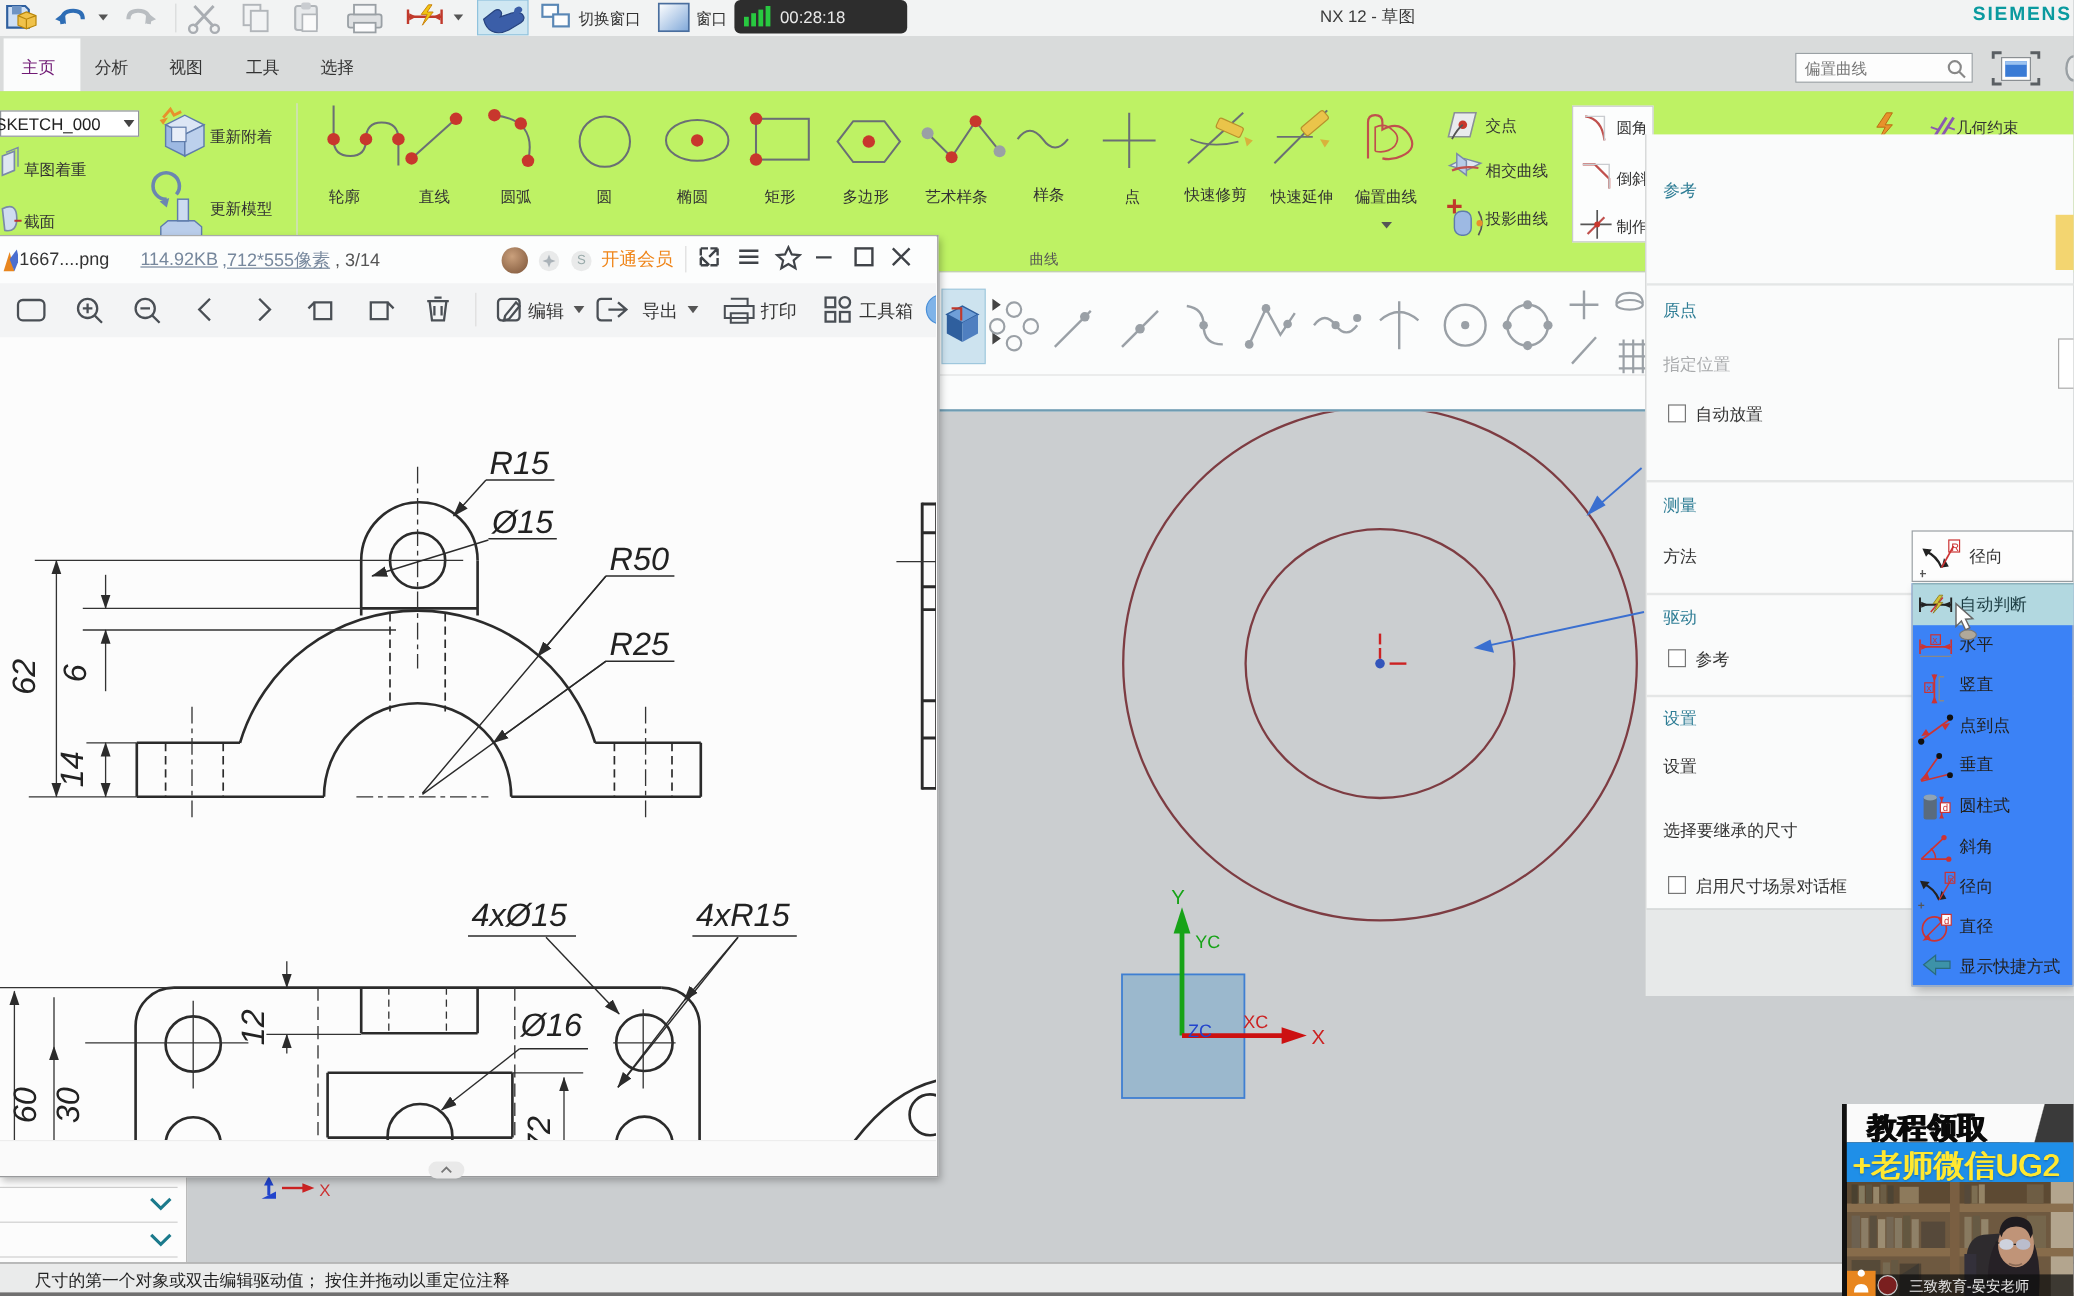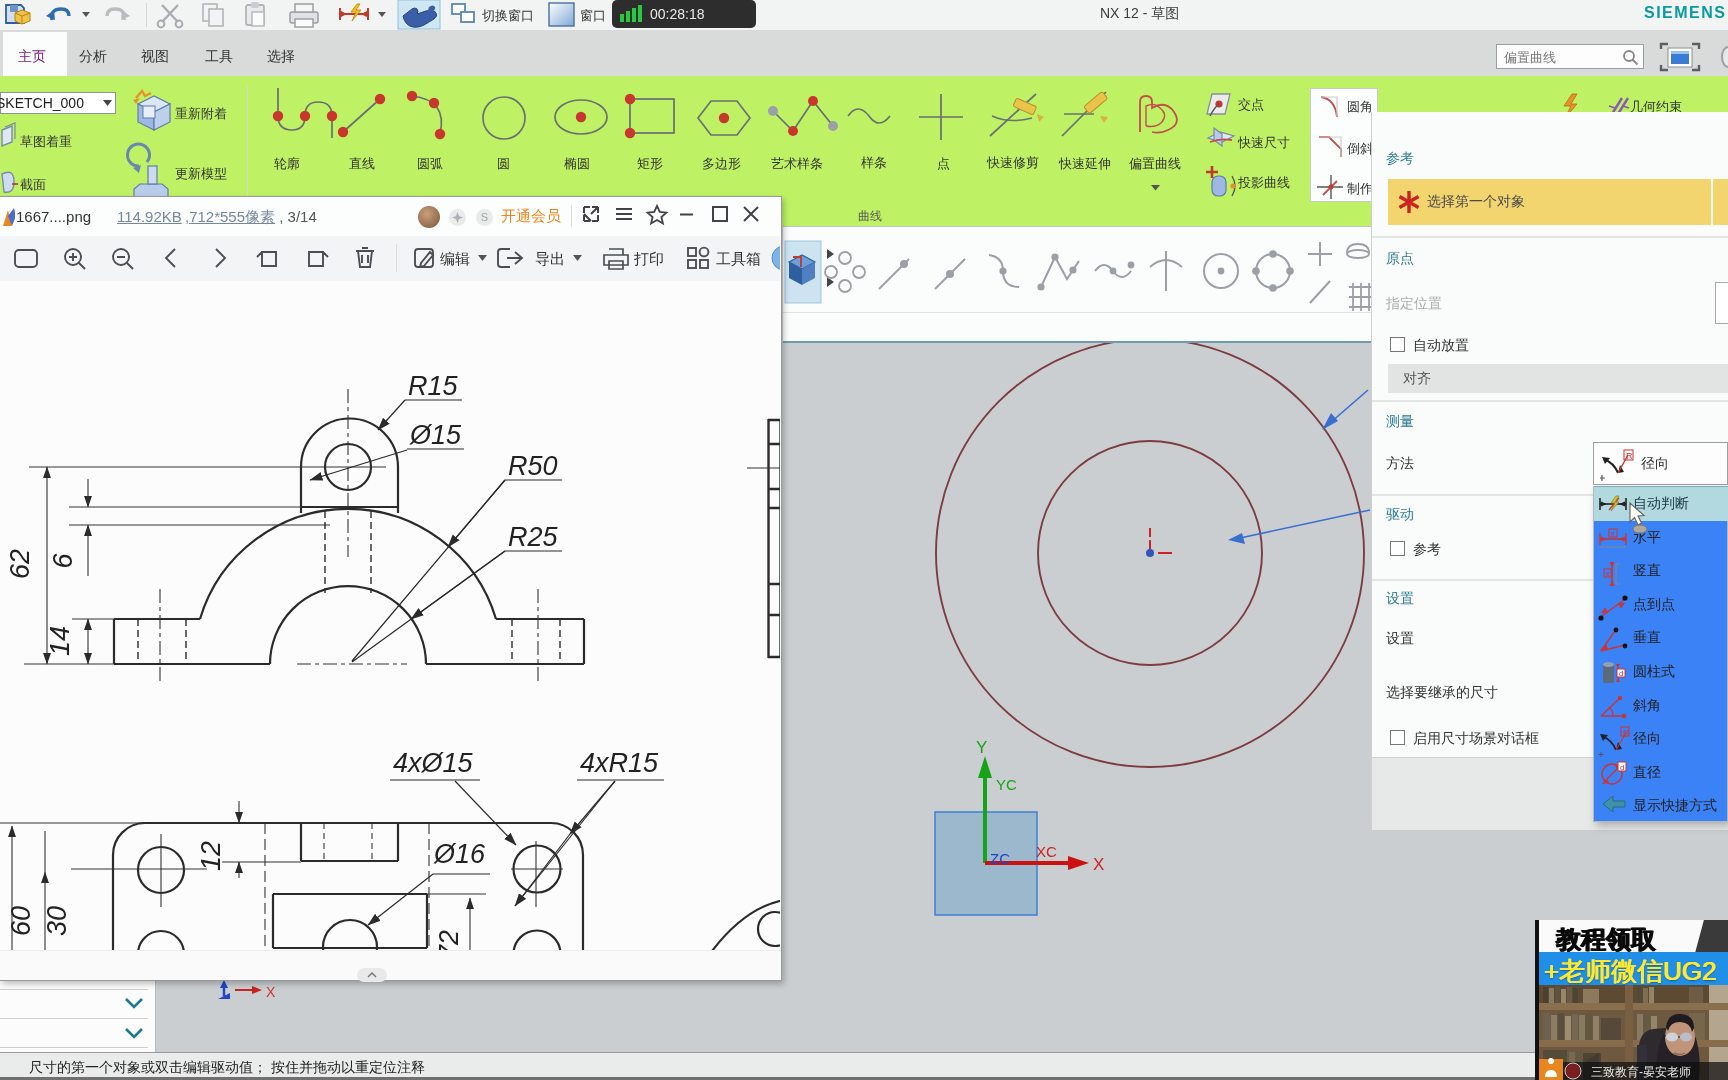--- a/index.html
+++ b/index.html
@@ -227,21 +227,21 @@
   <div class="abs" style="left:771px;top:79px;font-size:13px;color:#333;">艺术样条</div>
   <div class="abs" style="left:861px;top:78px;font-size:13px;color:#333;">样条</div>
   <div class="abs" style="left:937px;top:79px;font-size:13px;color:#333;">点</div>
   <div class="abs" style="left:987px;top:78px;font-size:13px;color:#333;">快速修剪</div>
   <div class="abs" style="left:1059px;top:79px;font-size:13px;color:#333;">快速延伸</div>
   <div class="abs" style="left:1129px;top:79px;font-size:13px;color:#333;">偏置曲线</div>
   <svg class="abs" style="left:1151px;top:109px;" width="10" height="7">
       <path d="M0,0 h9 l-4.5,5.5 z" fill="#555"></path>
     </svg>
   <div class="abs" style="left:1238px;top:20px;font-size:13px;color:#333;">交点</div>
-  <div class="abs" style="left:1238px;top:58px;font-size:13px;color:#333;">快速尺寸</div>
+  <div class="abs" style="left:1238px;top:58px;font-size:13px;color:#333;">相交曲线</div>
   <div class="abs" style="left:1238px;top:98px;font-size:13px;color:#333;">投影曲线</div>
   <div class="abs" style="left:1310px;top:12px;width:68px;height:114px;background:#fcfdfd;border:1px solid #c9cbcb;">
     <svg width="66" height="112">
       <path d="M10,8 q14,2 16,20" fill="none" stroke="#c0504d" stroke-width="1.8"></path>
       <path d="M10,8 h16 v20" fill="none" stroke="#c9ccd0" stroke-width="1.2"></path>
       <path d="M8,48 h10 l12,12 v8" fill="none" stroke="#c0504d" stroke-width="1.8"></path>
       <path d="M8,48 h22 v20" fill="none" stroke="#c9ccd0" stroke-width="1.2"></path>
       <path d="M6,98 h26 M20,86 v24" stroke="#555" stroke-width="1.4"></path>
       <path d="M12,106 l14,-14" stroke="#c0504d" stroke-width="1.8"></path>
       <circle cx="20" cy="98" r="2.4" fill="#c8372d"></circle>
@@ -354,38 +354,27 @@
       <polyline points="2,2 10,10 18,2" fill="none" stroke="#1b7a8c" stroke-width="2.6"></polyline>
     </svg>
 </div>
 
 <div class="abs" style="left:0;top:1052px;width:1728px;height:28px;background:#eaebeb;border-top:1px solid #9a9a9a;border-bottom:3px solid #707070;">
   <div class="abs" style="left:1px;top:6px;font-size:14px;color:#222;padding-left:28px;">尺寸的第一个对象或双击编辑驱动值； 按住并拖动以重定位注释</div>
 </div>
 
 <div class="abs" id="dialog" style="left:1371px;top:112px;width:357px;height:718px;background:#fafbfb;border-left:1px solid #cfd1d1;">
   <div class="abs" style="left:14px;top:38px;font-size:14px;color:#2e7d95;">参考</div>
-  <div class="abs" style="left:16px;top:67px;width:323px;height:46px;background:#f3d570;">
-    <svg style="position:absolute;left:8px;top:10px;" width="26" height="26">
-        <g stroke="#cc2222" stroke-width="3.4">
-          <path d="M13,2 V24 M3.5,7.5 L22.5,18.5 M22.5,7.5 L3.5,18.5"></path>
-        </g>
-      </svg>
-    <span style="position:absolute;left:39px;top:14px;font-size:14px;color:#4a4a4a;">选择第一个对象</span>
-  </div>
   <div class="abs" style="left:341px;top:67px;width:16px;height:46px;background:#f3d570;"></div>
   <div class="abs" style="left:0;top:124px;width:357px;height:2px;background:#e4e6e6;"></div>
   <div class="abs" style="left:14px;top:138px;font-size:14px;color:#2e7d95;">原点</div>
   <div class="abs" style="left:14px;top:183px;font-size:14px;color:#a8aaac;">指定位置</div>
   <div class="abs" style="left:343px;top:170px;width:14px;height:42px;background:#fff;border:1px solid #aaa;"></div>
   <div class="abs" style="left:18px;top:225px;width:15px;height:15px;background:#fff;border:1px solid #777;"></div>
   <div class="abs" style="left:41px;top:225px;font-size:14px;color:#333;">自动放置</div>
-  <div class="abs" style="left:16px;top:252px;width:341px;height:29px;background:#e2e3e3;">
-    <span style="position:absolute;left:15px;top:6px;font-size:14px;color:#555;">对齐</span>
-  </div>
   <div class="abs" style="left:0;top:288px;width:357px;height:2px;background:#e4e6e6;"></div>
   <div class="abs" style="left:14px;top:301px;font-size:14px;color:#2e7d95;">测量</div>
   <div class="abs" style="left:14px;top:343px;font-size:14px;color:#333;">方法</div>
   <div class="abs" style="left:0;top:382px;width:357px;height:2px;background:#e4e6e6;"></div>
   <div class="abs" style="left:14px;top:394px;font-size:14px;color:#2e7d95;">驱动</div>
   <div class="abs" style="left:18px;top:429px;width:15px;height:15px;background:#fff;border:1px solid #777;"></div>
   <div class="abs" style="left:41px;top:429px;font-size:14px;color:#333;">参考</div>
   <div class="abs" style="left:0;top:467px;width:357px;height:2px;background:#e4e6e6;"></div>
   <div class="abs" style="left:14px;top:478px;font-size:14px;color:#2e7d95;">设置</div>
   <div class="abs" style="left:14px;top:518px;font-size:14px;color:#333;">设置</div>

